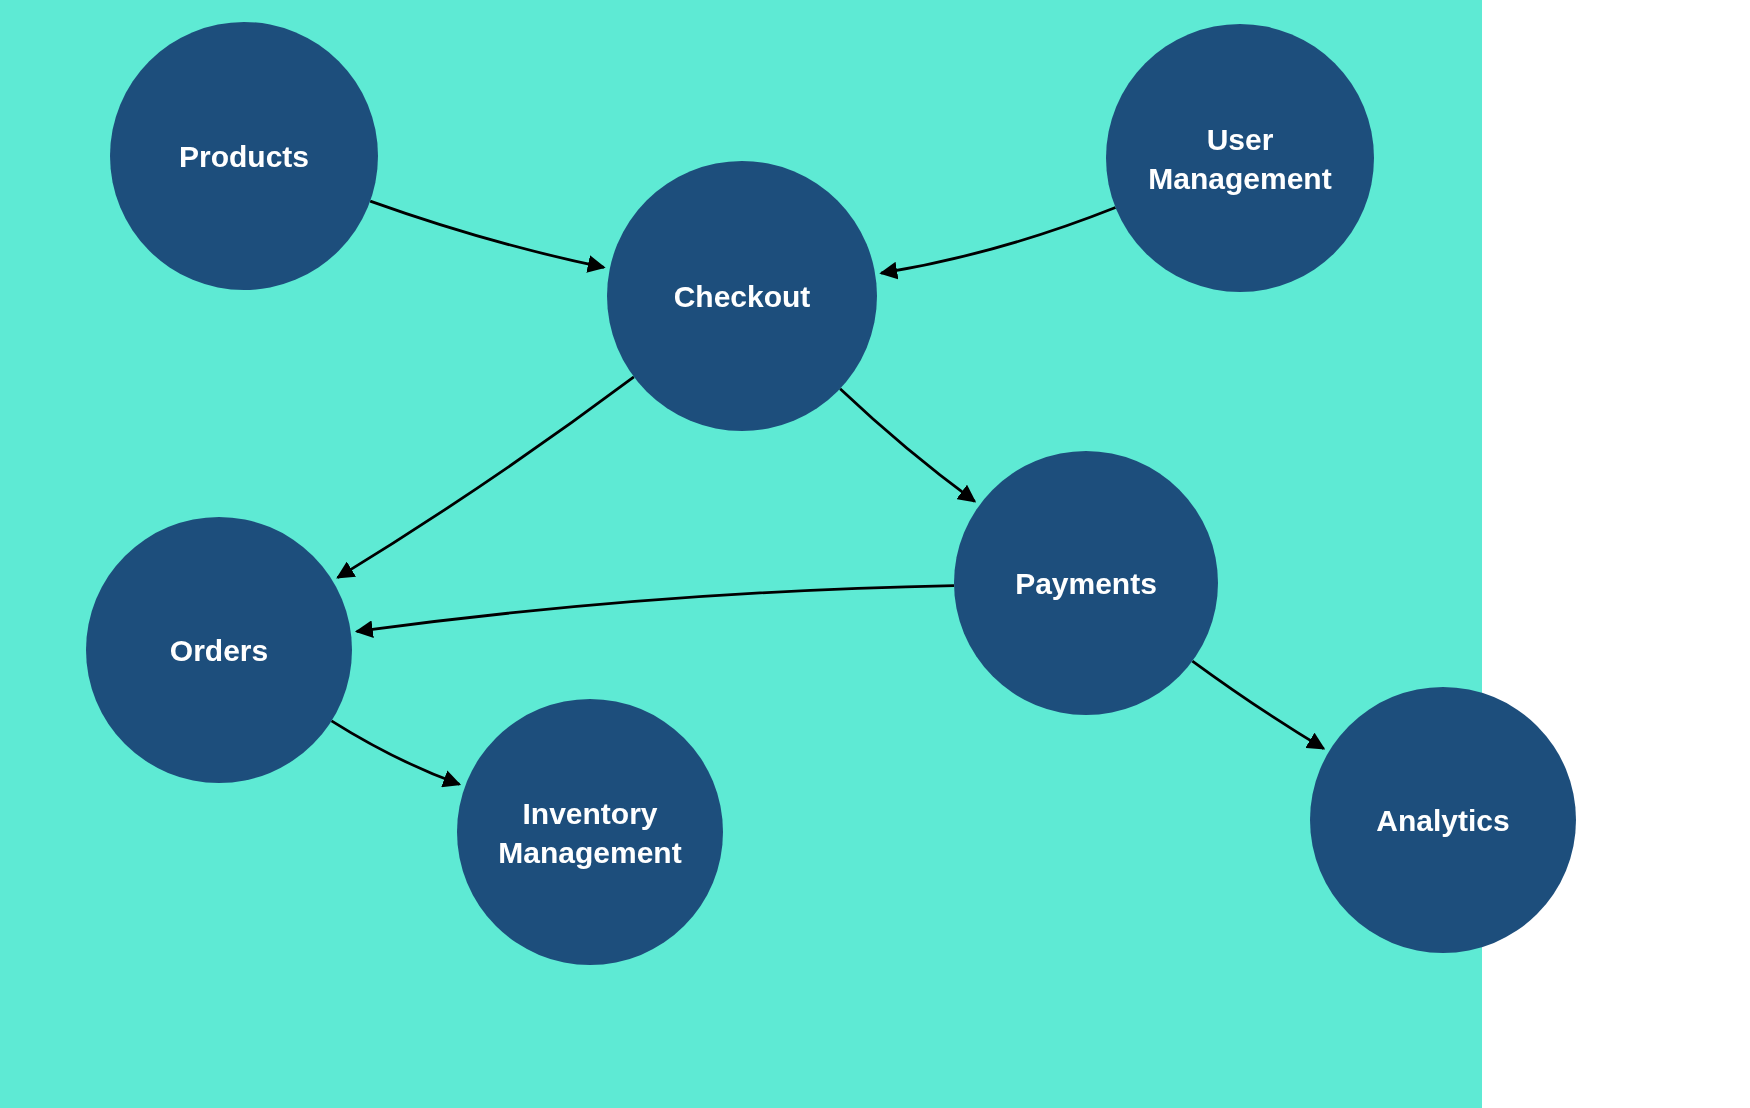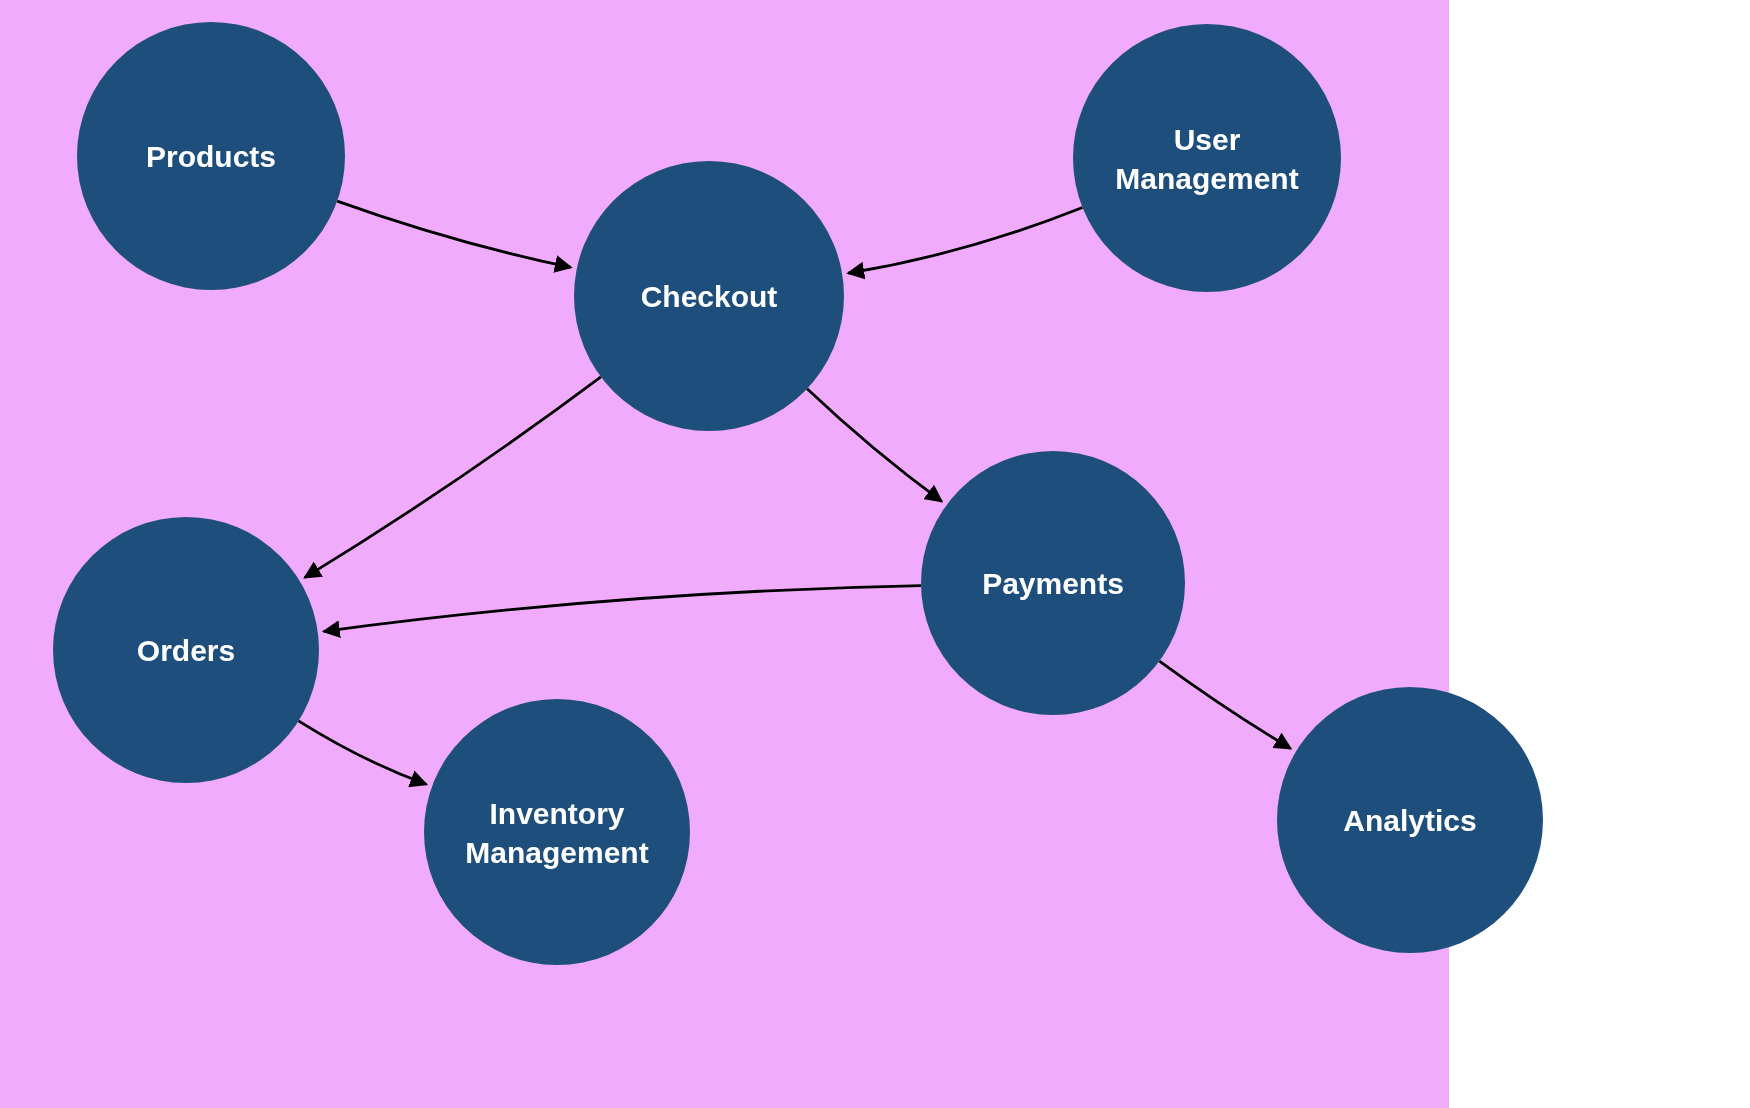--- a/index.html
+++ b/index.html
@@ -8,21 +8,22 @@
     background: #ffffff;
     width: 1750px;
     height: 1108px;
     overflow: hidden;
     font-family: "Liberation Sans", sans-serif;
   }
   .canvas {
     position: relative;
     width: 1449px;
     height: 1108px;
-    background: #f0abfc;
+    background: #5eead4;
+    padding-left: 33px;
   }
   svg {
     display: block;
   }
   .edge {
     fill: none;
     stroke: #000000;
     stroke-width: 2.75;
   }
   .node-label {

